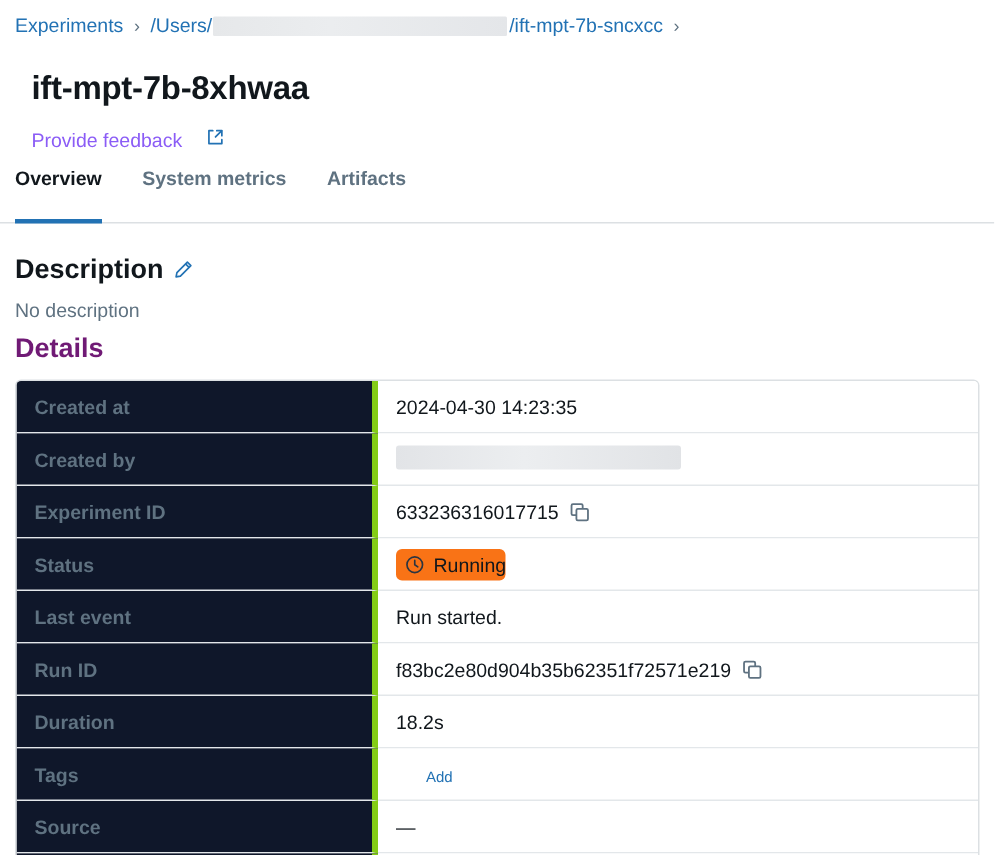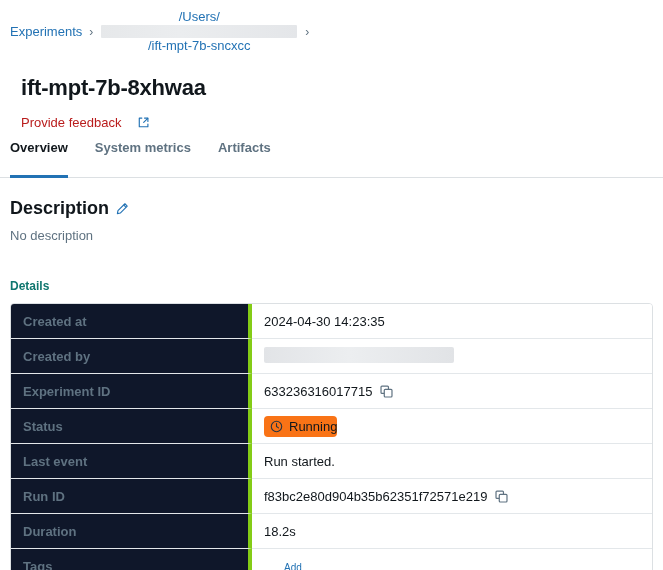--- a/index.html
+++ b/index.html
@@ -38,21 +38,20 @@
   }
   .crumb-sep {
     color: #5f7281;
     margin: 0 7px;
     font-size: 12px;
   }
   .crumb-path {
     display: flex;
     align-items: center;
     color: #2272b4;
-    flex-direction: column;
   }
   .redact-inline {
     display: inline-block;
     width: 196px;
     height: 13px;
     margin: 0 1px;
     background: linear-gradient(90deg, #e6e8ea 0%, #ebedef 40%, #e4e6e9 100%);
     border-radius: 1px;
     vertical-align: middle;
   }
@@ -66,25 +65,24 @@
   }
   .page-title {
     font-size: 22px;
     font-weight: bold;
     color: #11171c;
     letter-spacing: -0.2px;
   }
   .feedback-link {
     margin-left: 11px;
     font-size: 13px;
-    color: #b91c1c;
+    color: #8b5cf6;
     text-decoration: none;
     cursor: pointer;
     display: inline-flex;
-    align-items: center;
     gap: 17px;
   }
   .ext-icon { display: inline-block; line-height: 0; }
 
   
   .tabs {
     display: flex;
     align-items: flex-end;
     margin-top: 17px;
     padding-left: 10px;
@@ -127,24 +125,24 @@
     line-height: 0;
     cursor: pointer;
   }
   .desc-body {
     margin-top: 9px;
     font-size: 13px;
     color: #5f7281;
   }
 
   .details-title {
-    margin-top: 36px;
-    font-size: 12px;
-    font-weight: bold;
-    color: #0f766e;
+    margin-top: 8px;
+    font-size: 18px;
+    font-weight: bold;
+    color: #701a75;
   }
 
   
   .details-table {
     margin: 10px 0 0 10px;
     width: 643px;
     border: 1px solid #dce0e3;
     border-radius: 4px;
     border-collapse: separate;
     border-spacing: 0;

